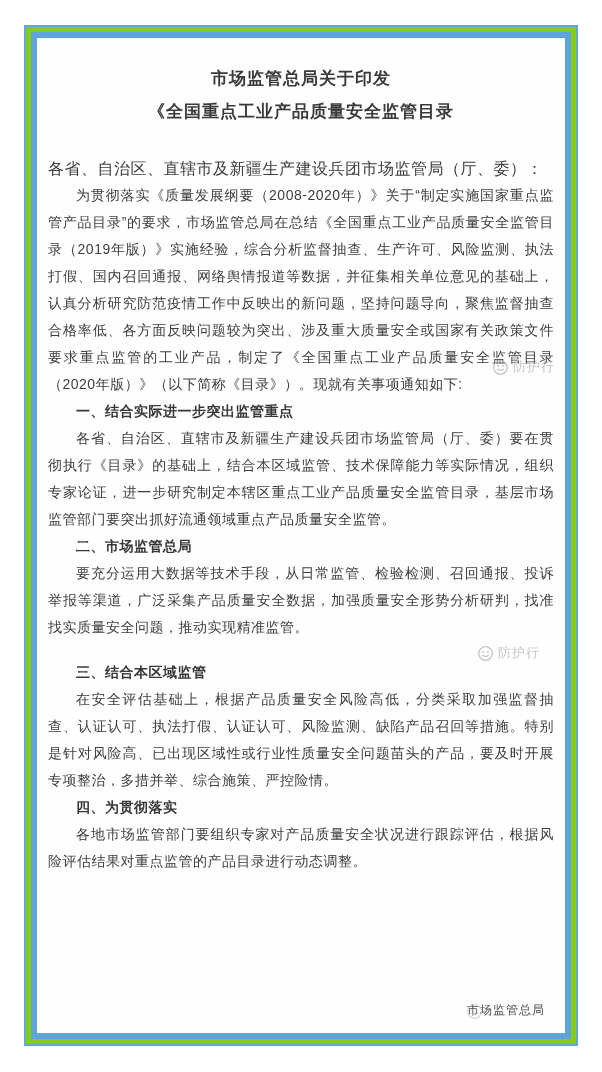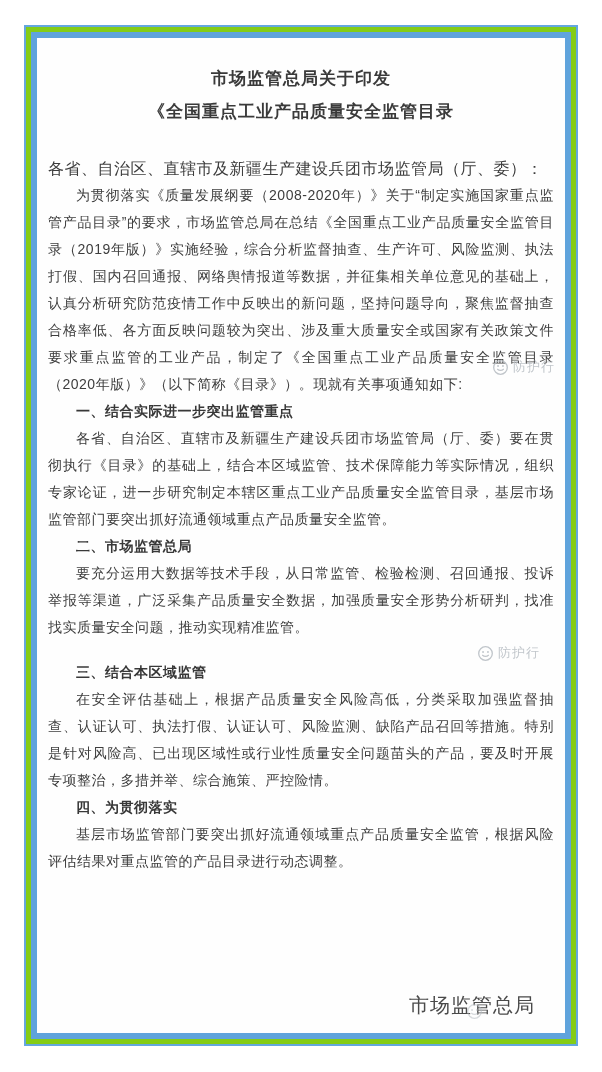--- a/index.html
+++ b/index.html
@@ -56,23 +56,23 @@
     font-size: 14px;
     font-weight: bold;
     line-height: 27px;
     letter-spacing: 0.5px;
     text-indent: 2em;
     color: #383838;
   }
   .section-heading.gap-large { margin-top: 18px; }
   .signature {
     position: absolute;
-    right: 30px;
+    right: 20px;
     bottom: 14px;
-    font-size: 20px;
+    font-size: 12px;
     letter-spacing: 1px;
     color: #4a4a4a;
   }
   .watermark {
     position: absolute;
     display: flex;
     align-items: center;
     gap: 4px;
     color: #b6bcc2;
     font-size: 13px;
@@ -105,21 +105,21 @@
       <div class="section-heading">一、结合实际进一步突出监管重点</div>
       <div class="para">各省、自治区、直辖市及新疆生产建设兵团市场监管局（厅、委）要在贯彻执行《目录》的基础上，结合本区域监管、技术保障能力等实际情况，组织专家论证，进一步研究制定本辖区重点工业产品质量安全监管目录，基层市场监管部门要突出抓好流通领域重点产品质量安全监管。</div>
 
       <div class="section-heading">二、市场监管总局</div>
       <div class="para">要充分运用大数据等技术手段，从日常监管、检验检测、召回通报、投诉举报等渠道，广泛采集产品质量安全数据，加强质量安全形势分析研判，找准找实质量安全问题，推动实现精准监管。</div>
 
       <div class="section-heading gap-large">三、结合本区域监管</div>
       <div class="para">在安全评估基础上，根据产品质量安全风险高低，分类采取加强监督抽查、认证认可、执法打假、认证认可、风险监测、缺陷产品召回等措施。特别是针对风险高、已出现区域性或行业性质量安全问题苗头的产品，要及时开展专项整治，多措并举、综合施策、严控险情。</div>
 
       <div class="section-heading">四、为贯彻落实</div>
-      <div class="para">基层市场监管部门要突出抓好流通领域重点产品质量安全监管，根据风险评估结果对重点监管的产品目录进行动态调整。</div>
+      <div class="para">各地市场监管部门要组织专家对产品质量安全状况进行跟踪评估，根据风险评估结果对重点监管的产品目录进行动态调整。</div>
 
     </div>
 
     <div class="signature">市场监管总局</div>
   </div>
 </div>
 
 <div class="watermark wm-1">
   <svg class="wm-icon" viewBox="0 0 18 18">
     <circle cx="9" cy="9" r="7.2" fill="none" stroke="#b6bcc2" stroke-width="1.4"></circle>

